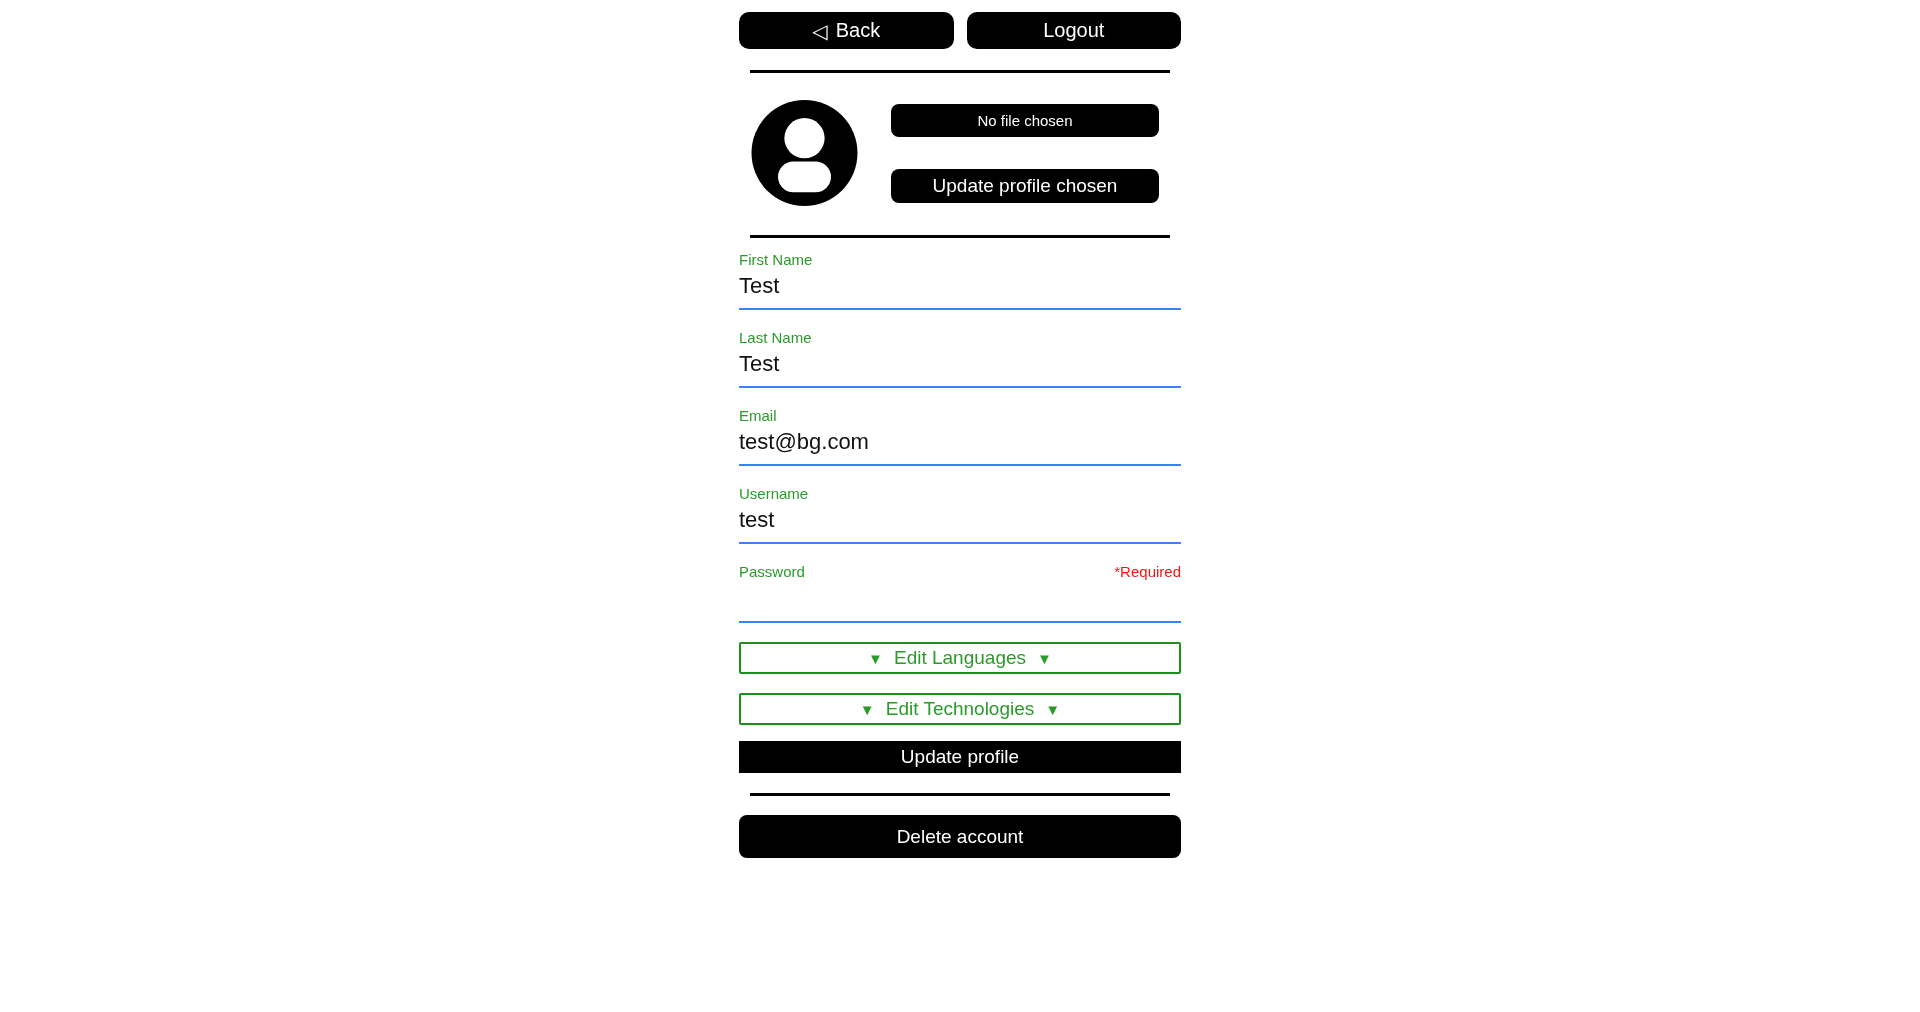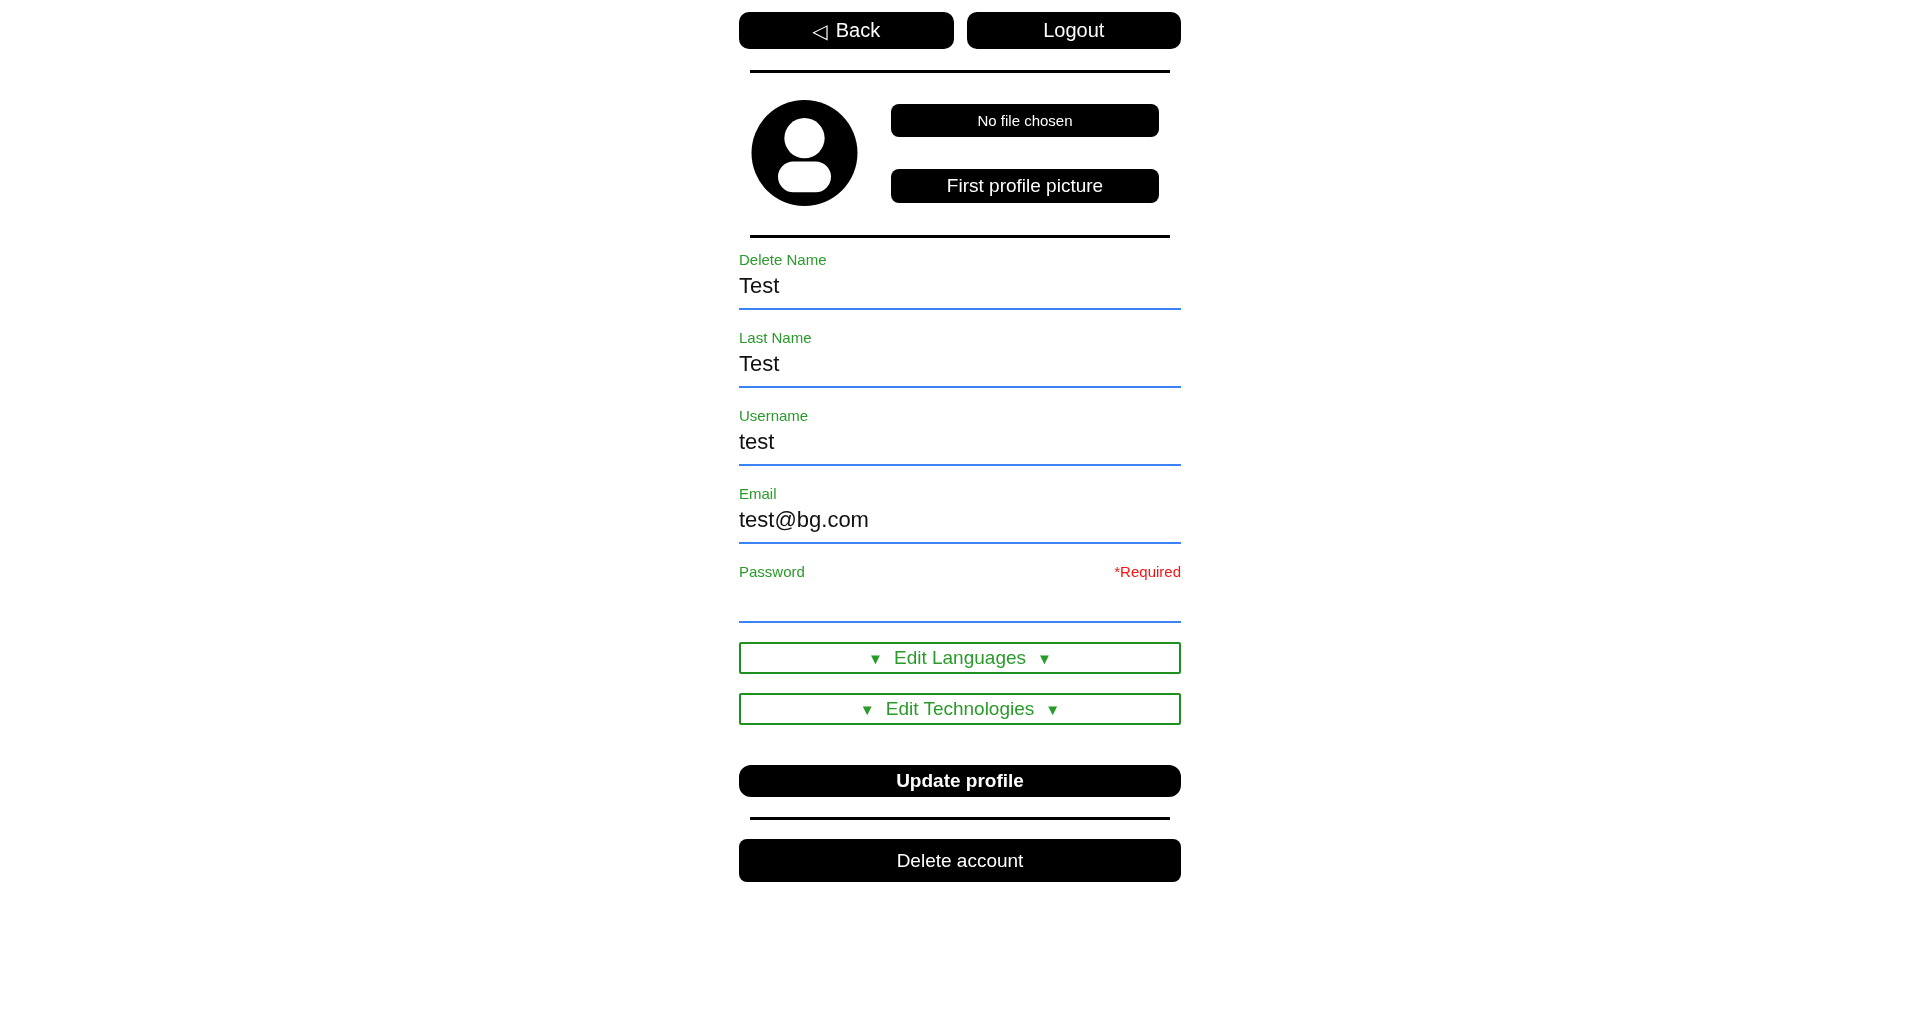--- a/index.html
+++ b/index.html
@@ -86,21 +86,21 @@
     display: flex;
     align-items: center;
     justify-content: center;
     gap: 11px;
     cursor: pointer;
   }
   .edit-languages-btn { margin-top: 5px; }
   .edit-technologies-btn { margin-top: 19px; }
   .chevron { font-size: 15px; line-height: 1; }
   
-  .update-profile-btn { width: 100%; height: 32px; font-size: 19px; border-radius: 12px; margin-top: 40px; font-weight: bold; }
+  .update-profile-btn { width: 100%; height: 32px; font-size: 19px; border-radius: 0; margin-top: 16px; }
   .divider-bottom { margin-top: 20px; }
   .delete-account-btn { width: 100%; height: 43px; font-size: 19px; border-radius: 8px; margin-top: 19px; }
 </style>
 </head>
 <body>
 
 <div class="container">
 
   <div class="topbar">
     <button class="btn-black">
@@ -118,47 +118,47 @@
     <svg class="avatar" viewBox="0 0 100 100" aria-hidden="true">
       <circle cx="50" cy="50" r="50" fill="#000000"></circle>
       <circle cx="50" cy="36" r="19" fill="#ffffff"></circle>
       <rect x="25" y="58" width="50" height="29" rx="14.5" fill="#ffffff"></rect>
     </svg>
     <div class="picture-buttons">
       <button class="btn-black file-btn">
         <span>No file chosen</span>
       </button>
       <button class="btn-black update-pic-btn">
-        <span>First profile picture</span>
+        <span>Update profile chosen</span>
       </button>
     </div>
   </div>
 
   <hr class="divider divider-form">
 
   <div class="fields">
 
     <div class="field-block">
-      <div class="field-label">Delete Name</div>
+      <div class="field-label">First Name</div>
       <input class="field-input" type="text" value="Test" style="">
     </div>
 
     <div class="field-block">
       <div class="field-label">Last Name</div>
       <input class="field-input" type="text" value="Test" style="">
     </div>
 
     <div class="field-block">
-      <div class="field-label">Username</div>
-      <input class="field-input" type="text" value="test" style="">
+      <div class="field-label">Email</div>
+      <input class="field-input" type="text" value="test@bg.com" style="">
     </div>
 
     <div class="field-block">
-      <div class="field-label">Email</div>
-      <input class="field-input" type="text" value="test@bg.com" style="">
+      <div class="field-label">Username</div>
+      <input class="field-input" type="text" value="test" style="">
     </div>
 
     <div class="field-block password-block">
       <div class="field-label-row">
         <span class="field-label">Password</span>
         <span class="required-note">*Required</span>
       </div>
       <input class="field-input" type="password" value="" style="">
     </div>
 

